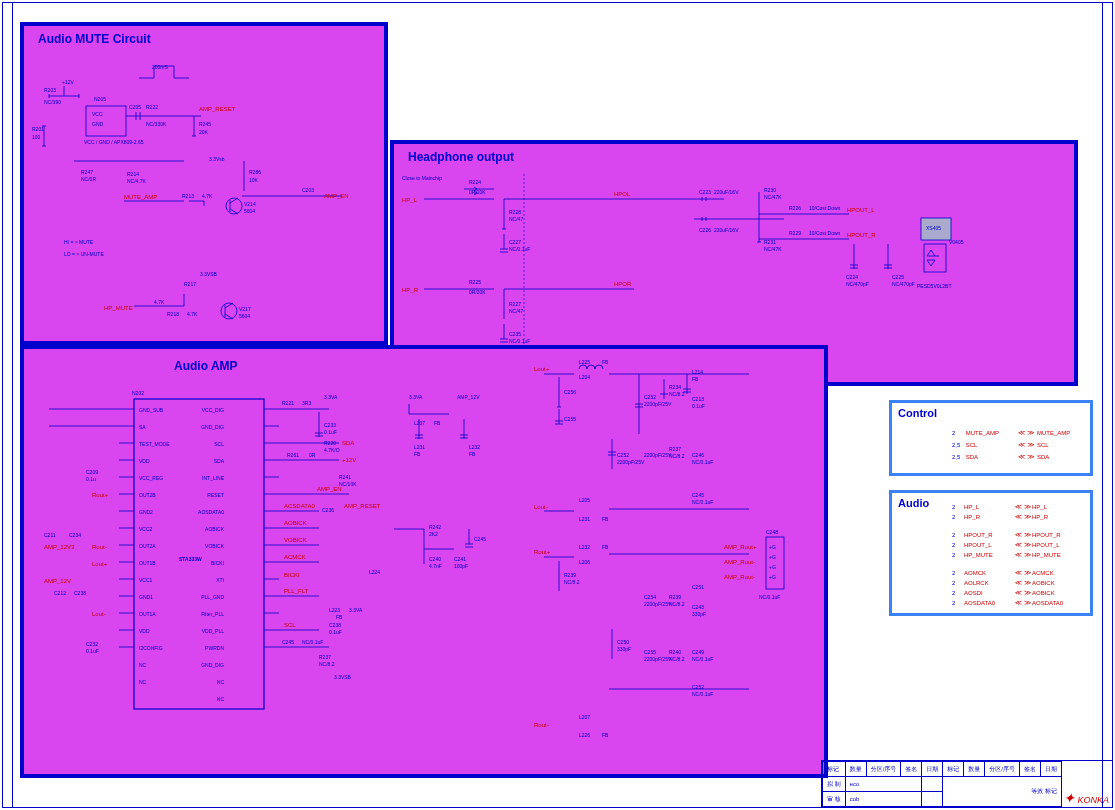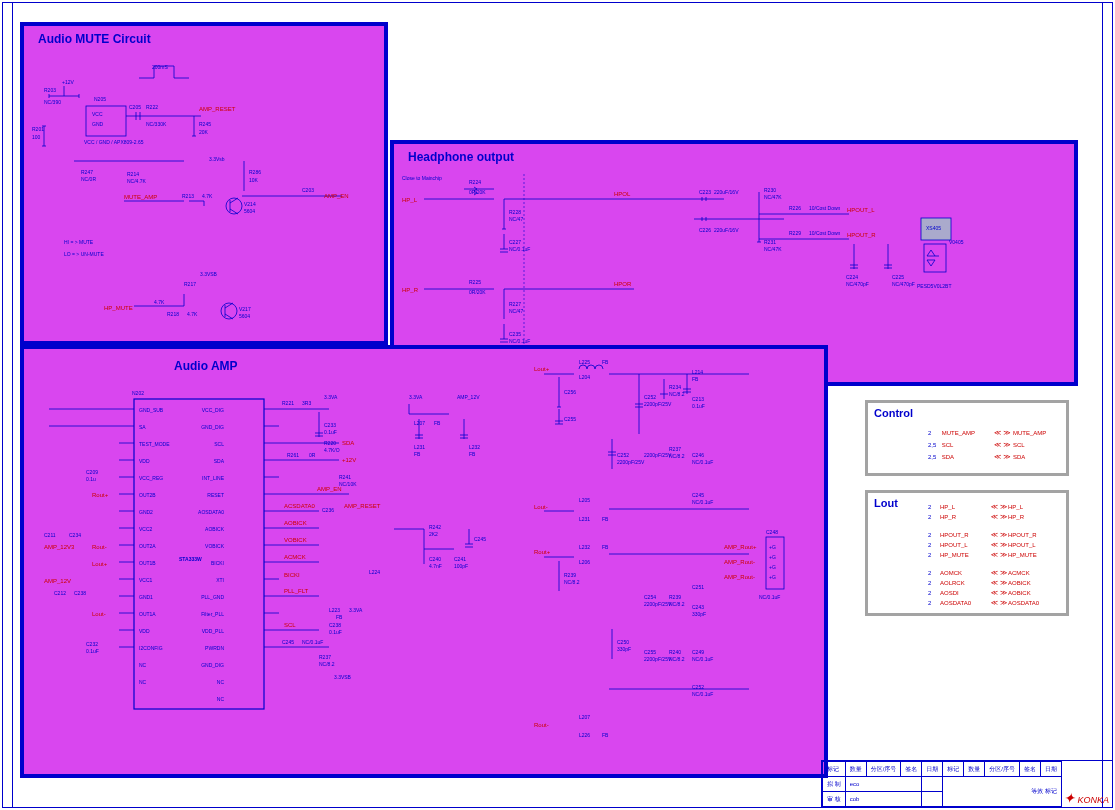--- a/index.html
+++ b/index.html
@@ -6,21 +6,21 @@
   .block { position:absolute; border:4px solid #0000cc; background:#d946ef; }
   .block-title { color:#0000cc; font-weight:bold; font-size:12px; position:absolute; }
   .sch-line { stroke:#0000cc; stroke-width:0.8; fill:none; }
   .sch-line-bold { stroke:#0000cc; stroke-width:1.2; fill:none; }
   .net-label { fill:#c00; font-size:6px; }
   .comp-label { fill:#0000cc; font-size:5px; }
   .val-label { fill:#0000cc; font-size:5px; }
   .title-block { position:absolute; right:2px; bottom:2px; border:1px solid #0000cc; font-size:6px; color:#0000cc; }
   .title-block table { border-collapse:collapse; }
   .title-block td { border:1px solid #0000cc; padding:1px 4px; height:12px; }
-  .legend-box { position:absolute; border:3px solid #a3a3a3; }
+  .legend-box { position:absolute; border:3px solid #3b82f6;margin-left:24px; }
   .legend-title { color:#0000cc; font-weight:bold; font-size:11px; position:absolute; top:4px; left:6px; }
   .legend-row { position:absolute; left:60px; font-size:6px; }
   .legend-row .n { color:#0000cc; display:inline-block; width:12px; }
   .legend-row .s { color:#c00; display:inline-block; width:50px; }
   .arrows { color:#c00; display:inline-block; width:18px; font-size:7px; text-align:center; }
   .logo { position:absolute; right:6px; bottom:4px; color:#c00; font-weight:normal; font-size:9px; font-style:italic; }
   .frame { position:absolute; left:2px; top:2px; right:2px; bottom:2px; border:1px solid #0000cc; }
   .frame-inner { position:absolute; left:12px; top:2px; right:12px; bottom:2px; border:1px solid #0000cc; }
   svg text { font-family: Arial, sans-serif; }
 </style>
@@ -457,21 +457,21 @@
   </div>
   <div class="legend-row" style="top:50px;">
     <span class="n">2,5</span>
     <span class="s">SDA</span>
     <span class="arrows">≪ ≫</span>
     <span class="s">SDA</span>
   </div>
 </div>
 
 <div class="legend-box" style="left:865px; top:490px; width:198px; height:120px;">
-  <div class="legend-title">Lout</div>
+  <div class="legend-title">Audio</div>
   <div class="legend-row" style="top:10px;"><span class="n">2</span><span class="s">HP_L</span><span class="arrows">≪ ≫</span><span class="s">HP_L</span></div>
   <div class="legend-row" style="top:20px;"><span class="n">2</span><span class="s">HP_R</span><span class="arrows">≪ ≫</span><span class="s">HP_R</span></div>
   <div class="legend-row" style="top:38px;"><span class="n">2</span><span class="s">HPOUT_R</span><span class="arrows">≪ ≫</span><span class="s">HPOUT_R</span></div>
   <div class="legend-row" style="top:48px;"><span class="n">2</span><span class="s">HPOUT_L</span><span class="arrows">≪ ≫</span><span class="s">HPOUT_L</span></div>
   <div class="legend-row" style="top:58px;"><span class="n">2</span><span class="s">HP_MUTE</span><span class="arrows">≪ ≫</span><span class="s">HP_MUTE</span></div>
   <div class="legend-row" style="top:76px;"><span class="n">2</span><span class="s">AOMCK</span><span class="arrows">≪ ≫</span><span class="s">ACMCK</span></div>
   <div class="legend-row" style="top:86px;"><span class="n">2</span><span class="s">AOLRCK</span><span class="arrows">≪ ≫</span><span class="s">AOBICK</span></div>
   <div class="legend-row" style="top:96px;"><span class="n">2</span><span class="s">AOSDI</span><span class="arrows">≪ ≫</span><span class="s">AOBICK</span></div>
   <div class="legend-row" style="top:106px;"><span class="n">2</span><span class="s">AOSDATA0</span><span class="arrows">≪ ≫</span><span class="s">AOSDATA0</span></div>
 </div>

